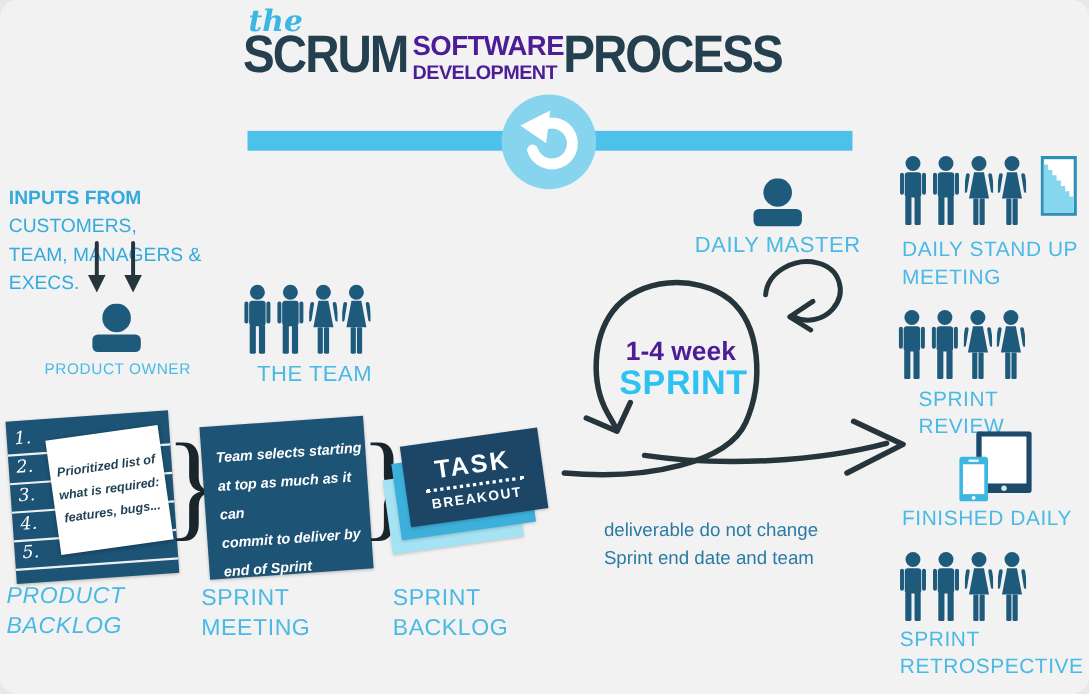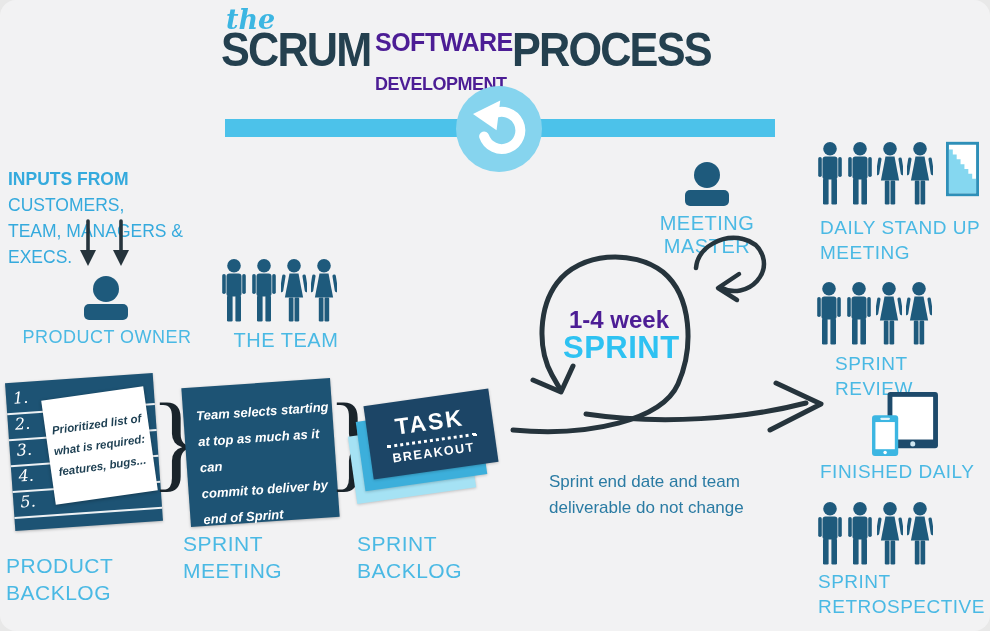--- a/index.html
+++ b/index.html
@@ -9,35 +9,35 @@
 
   
   .the{left:226px;top:4px;font-family:"DejaVu Serif",serif;font-style:italic;font-weight:700;
        font-size:27px;color:#3cb6e2;}
   .big-title{font-weight:700;color:#24404f;font-size:48px;letter-spacing:-2px;
              transform:scaleX(.9);transform-origin:left top;line-height:50px;}
   .t-scrum{left:221px;top:25px;}
   .t-process{left:512px;top:25px;}
   .t-mid{left:375px;top:30px;color:#4c1d95;font-weight:700;}
   .t-mid .l1{font-size:25px;letter-spacing:-0.5px;line-height:25px;}
-  .t-mid .l2{font-size:18px;letter-spacing:-0.5px;line-height:19px;margin-top:20px;}
+  .t-mid .l2{font-size:18px;letter-spacing:-0.5px;line-height:19px;margin-top:2px;}
 
   .bar{left:225px;top:119px;width:550px;height:18px;background:#4cc2ea;}
   .refresh-circle{left:456px;top:86px;width:86px;height:86px;border-radius:50%;
                   background:#86d4ee;display:flex;align-items:center;justify-content:center;}
 
   
   .lbl{color:#4ab9e4;letter-spacing:.5px;}
   .inputs{left:8px;top:166px;width:240px;font-size:17.5px;line-height:26px;color:#35aadd;}
   .inputs b{font-weight:700;}
-  .owner-lbl{left:18px;top:327px;width:178px;text-align:center;font-size:18px;}
+  .owner-lbl{left:18px;top:327px;width:178px;text-align:center;font-size:14px;}
   .team-lbl{left:215px;top:329px;width:142px;text-align:center;font-size:20px;}
   .master-lbl{left:626px;top:212px;width:162px;text-align:center;font-size:20px;}
   .bottom-lbl{font-size:21px;line-height:27px;}
-  .pb-lbl{left:6px;top:552px;}
+  .pb-lbl{left:6px;top:528px;font-style:italic;}
   .sp-lbl{left:183px;top:530px;}
   .sb-lbl{left:357px;top:530px;}
   .right-lbl{font-size:19px;line-height:25px;}
   .daily-lbl{left:820px;top:215px;}
   .review-lbl{left:818px;top:351px;margin-left:17px;}
   .finished-lbl{left:820px;top:459px;}
   .retro-lbl{left:818px;top:569px;}
 
   .loop-week{left:563px;top:306px;width:112px;text-align:center;font-size:24px;font-weight:700;color:#4c1d95;}
   .loop-sprint{left:563px;top:330px;width:112px;text-align:center;font-size:31px;font-weight:800;
@@ -184,29 +184,29 @@
     <div class="breakout">BREAKOUT</div>
   </div>
   <div class="abs lbl bottom-lbl sb-lbl">
     <div>SPRINT</div>
     <div>BACKLOG</div>
   </div>
 
   <div class="abs loop-week">1-4 week</div>
   <div class="abs loop-sprint">SPRINT</div>
   <div class="abs sprint-note">
+    <div>deliverable do not change</div>
     <div>Sprint end date and team</div>
-    <div>deliverable do not change</div>
   </div>
 
   <svg class="abs" style="left:684px;top:162px" width="46" height="44" viewBox="0 0 46 44" fill="#1e5a7c">
     <circle cx="23" cy="13" r="13"></circle>
     <rect x="1" y="28" width="44" height="16" rx="5"></rect>
   </svg>
-  <div class="abs lbl master-lbl">MEETING MASTER</div>
+  <div class="abs lbl master-lbl">DAILY MASTER</div>
 
   <div class="people-row" style="left:817px;top:141px">
     <svg class="fig">
         <use href="#male"></use>
       </svg>
     <svg class="fig">
         <use href="#male"></use>
       </svg>
     <svg class="fig">
         <use href="#female"></use>

